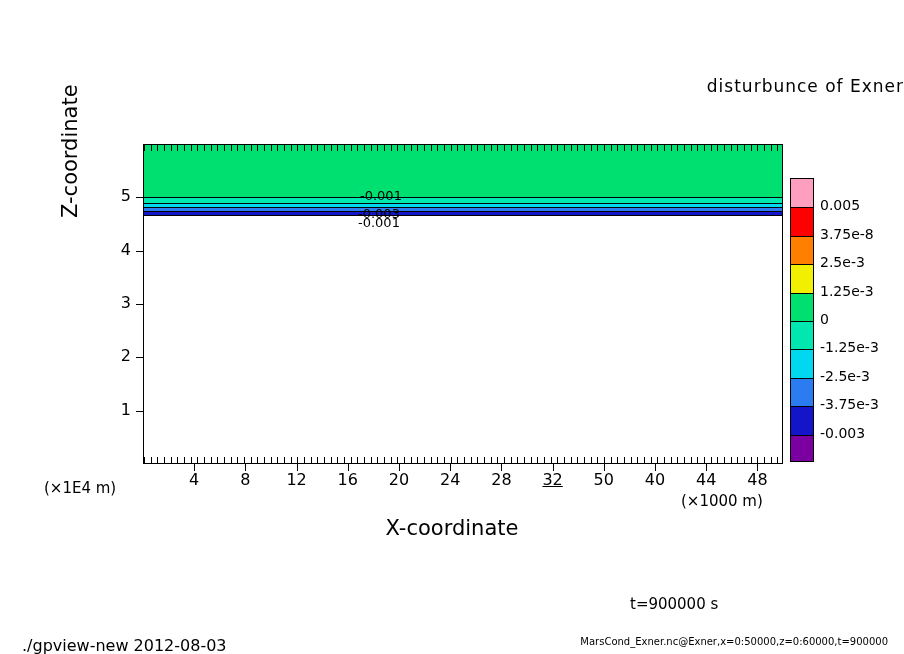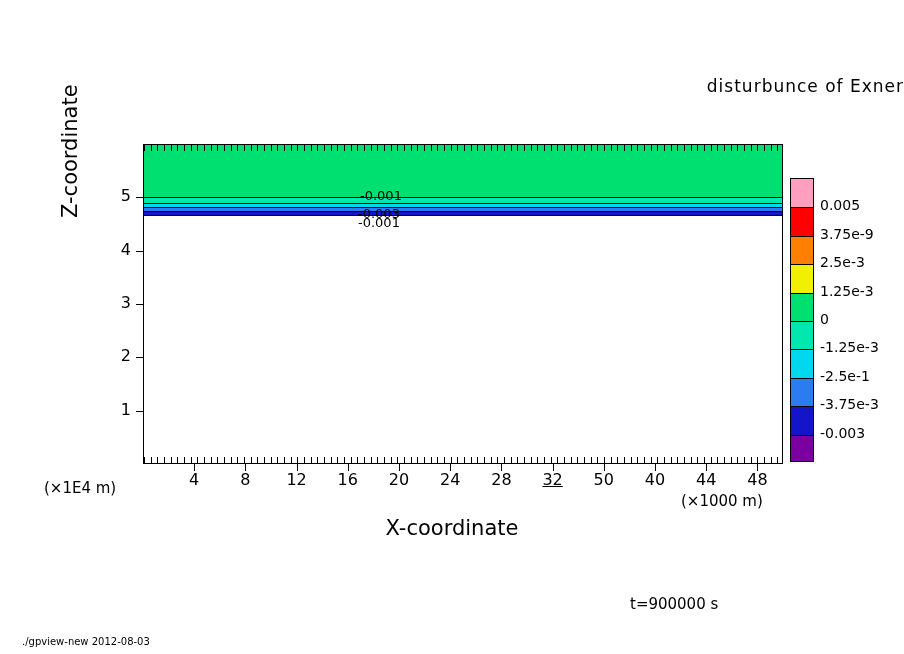--- a/index.html
+++ b/index.html
@@ -122,21 +122,21 @@
   }
   .time-note{
     position:absolute;
     left:630px;top:595px;
     font-size:15px;
     color:#000;
   }
   .foot-left{
     position:absolute;
     left:22px;top:636px;
-    font-size:10px;color:#000;
+    font-size:16px;color:#000;
     white-space:nowrap;
   }
   .foot-right{
     position:absolute;
     right:16px;top:636px;
     font-size:10px;color:#000;
     white-space:nowrap;
     text-align:right;
   }
 </style>
@@ -425,26 +425,27 @@
       <div class="cbar-seg" style="top: 85.2px; height: 1px; background: rgb(0, 0, 0);"></div>
       <div class="cbar-seg" style="top: 113.6px; height: 1px; background: rgb(0, 0, 0);"></div>
       <div class="cbar-seg" style="top: 142px; height: 1px; background: rgb(0, 0, 0);"></div>
       <div class="cbar-seg" style="top: 170.4px; height: 1px; background: rgb(0, 0, 0);"></div>
       <div class="cbar-seg" style="top: 198.8px; height: 1px; background: rgb(0, 0, 0);"></div>
       <div class="cbar-seg" style="top: 227.2px; height: 1px; background: rgb(0, 0, 0);"></div>
       <div class="cbar-seg" style="top: 255.6px; height: 1px; background: rgb(0, 0, 0);"></div>
     </div>
   <div id="cbar-labels">
       <div class="cbar-label" style="top: 197.4px;">0.005</div>
-      <div class="cbar-label" style="top: 225.8px;">3.75e-9</div>
+      <div class="cbar-label" style="top: 225.8px;">3.75e-8</div>
       <div class="cbar-label" style="top: 254.2px;">2.5e-3</div>
       <div class="cbar-label" style="top: 282.6px;">1.25e-3</div>
       <div class="cbar-label" style="top: 311px;">0</div>
       <div class="cbar-label" style="top: 339.4px;">-1.25e-3</div>
-      <div class="cbar-label" style="top: 367.8px;">-2.5e-1</div>
+      <div class="cbar-label" style="top: 367.8px;">-2.5e-3</div>
       <div class="cbar-label" style="top: 396.2px;">-3.75e-3</div>
       <div class="cbar-label" style="top: 424.6px;">-0.003</div>
     </div>
 
   <div class="time-note">t=900000 s</div>
   <div class="foot-left">./gpview-new   2012-08-03</div>
+  <div class="foot-right">MarsCond_Exner.nc@Exner,x=0:50000,z=0:60000,t=900000</div>
 
 </div>
 
 </body></html>

